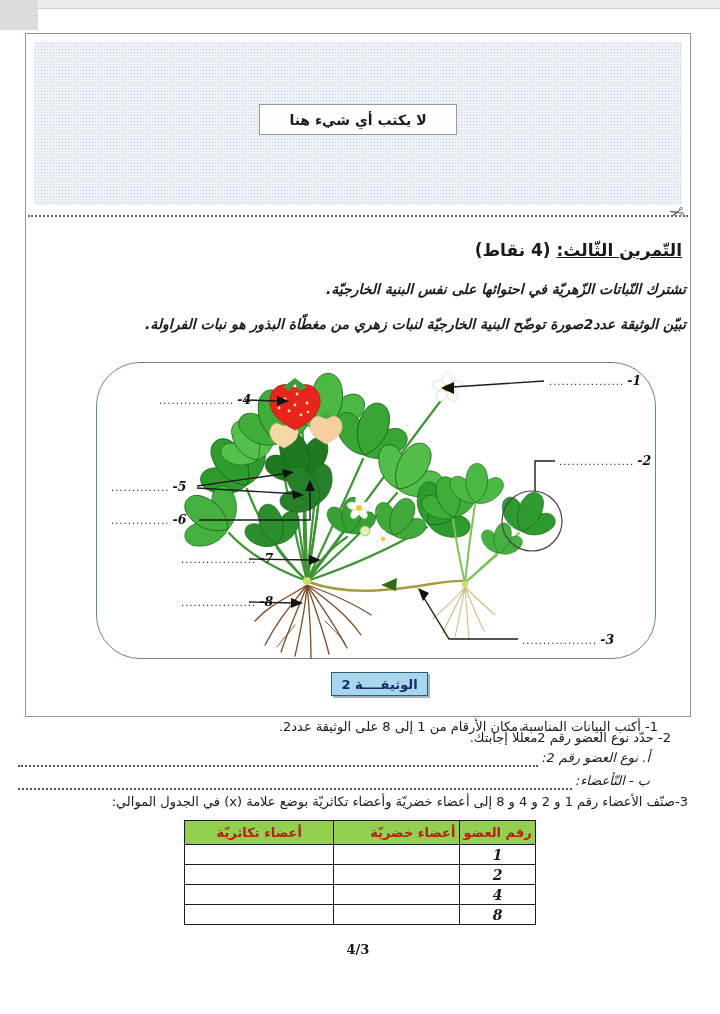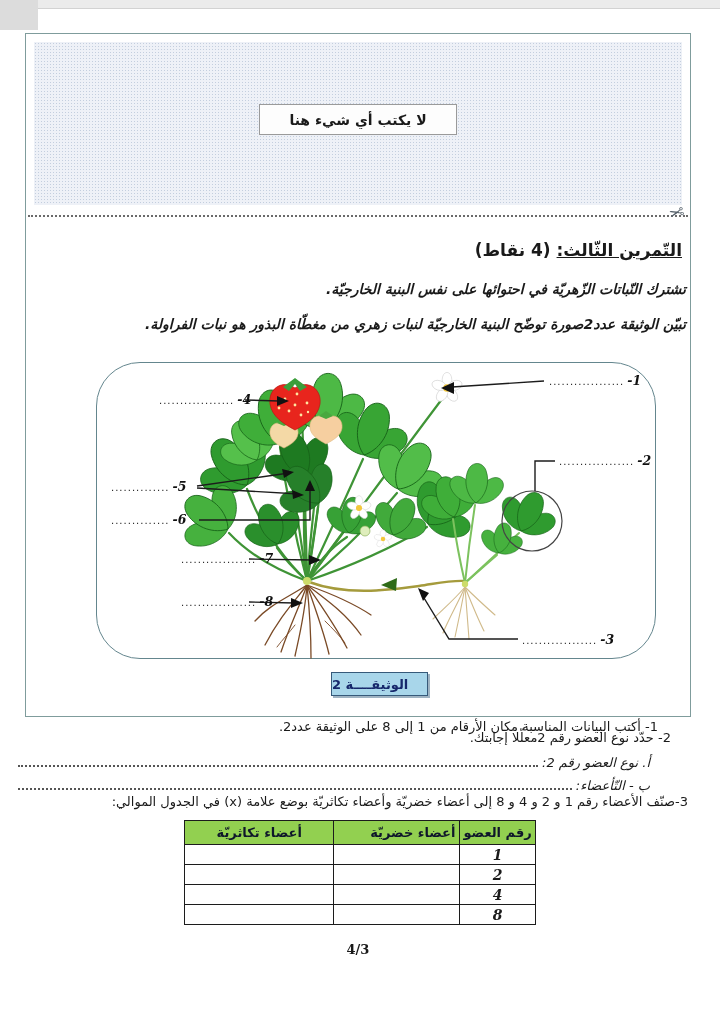--- a/index.html
+++ b/index.html
@@ -42,37 +42,37 @@
   .diagram { position:absolute; left:70px; top:328px; width:560px; height:297px;
              border:1.3px solid #64868e; border-radius:44px; background:#fff; }
   .diagram svg { position:absolute; left:0; top:0; }
   .lbl-dots { font-size:10px; letter-spacing:1px; fill:#222; font-family:"DejaVu Sans",sans-serif; }
   .lbl-num { font-size:12.5px; font-weight:bold; font-style:italic; fill:#111;
              font-family:"DejaVu Serif",serif; }
 
   .caption-box { position:absolute; top:638px; left:305px; width:97px; height:24px;
                  background:#a8d6ea; border:1px solid #365a7a; box-shadow:2px 2px 0 #9fb3c2;
                  color:#16286b; font-weight:bold; font-size:13px; direction:rtl;
-                 display:flex; align-items:center; justify-content:flex-end; }
+                 display:flex; align-items:center; justify-content:center; }
 
   .q { position:absolute; font-size:13px; direction:rtl; white-space:nowrap; }
   .q1 { top:685px; right:32px; }
   .q2 { top:696px; right:19px; }
   .q3 { top:760px; right:2px; }
   .answer-line { position:absolute; left:-8px; right:40px; height:20px;
-                 display:flex; direction:rtl; align-items:flex-end; font-size:13px; }
+                 display:flex; direction:rtl; font-size:13px; }
   .a1 { top:716px; } .a2 { top:739px; }
   .answer-line .alabel { white-space:nowrap; font-style:italic; }
   .answer-line .leader { flex:1; border-bottom:2px dotted #555; margin:0 4px 3px 0; }
 
   
   .organ-table { position:absolute; top:786px; left:158px; width:352px;
                  border-collapse:collapse; direction:rtl; }
   .organ-table th, .organ-table td { border:1px solid #1c1c1c; }
-  .organ-table th { background:#92d050; color:#0f172a; font-weight:bold;
+  .organ-table th { background:#92d050; color:#b91c1c; font-weight:bold;
                     font-size:13px; height:24px; }
   .organ-table td { height:20px; text-align:center; }
   .organ-table td.organ-num { font-family:"DejaVu Serif",serif; font-weight:bold;
                               font-style:italic; font-size:14px; }
   .col-organ { width:76px; } .col-veg { width:126px;padding-left:32px; } .col-rep { width:150px; }
 
   .footer { position:absolute; top:908px; left:0; width:100%; text-align:center;
             font-weight:bold; font-size:13px; font-family:"DejaVu Serif",serif; }
 </style>
 </head>

